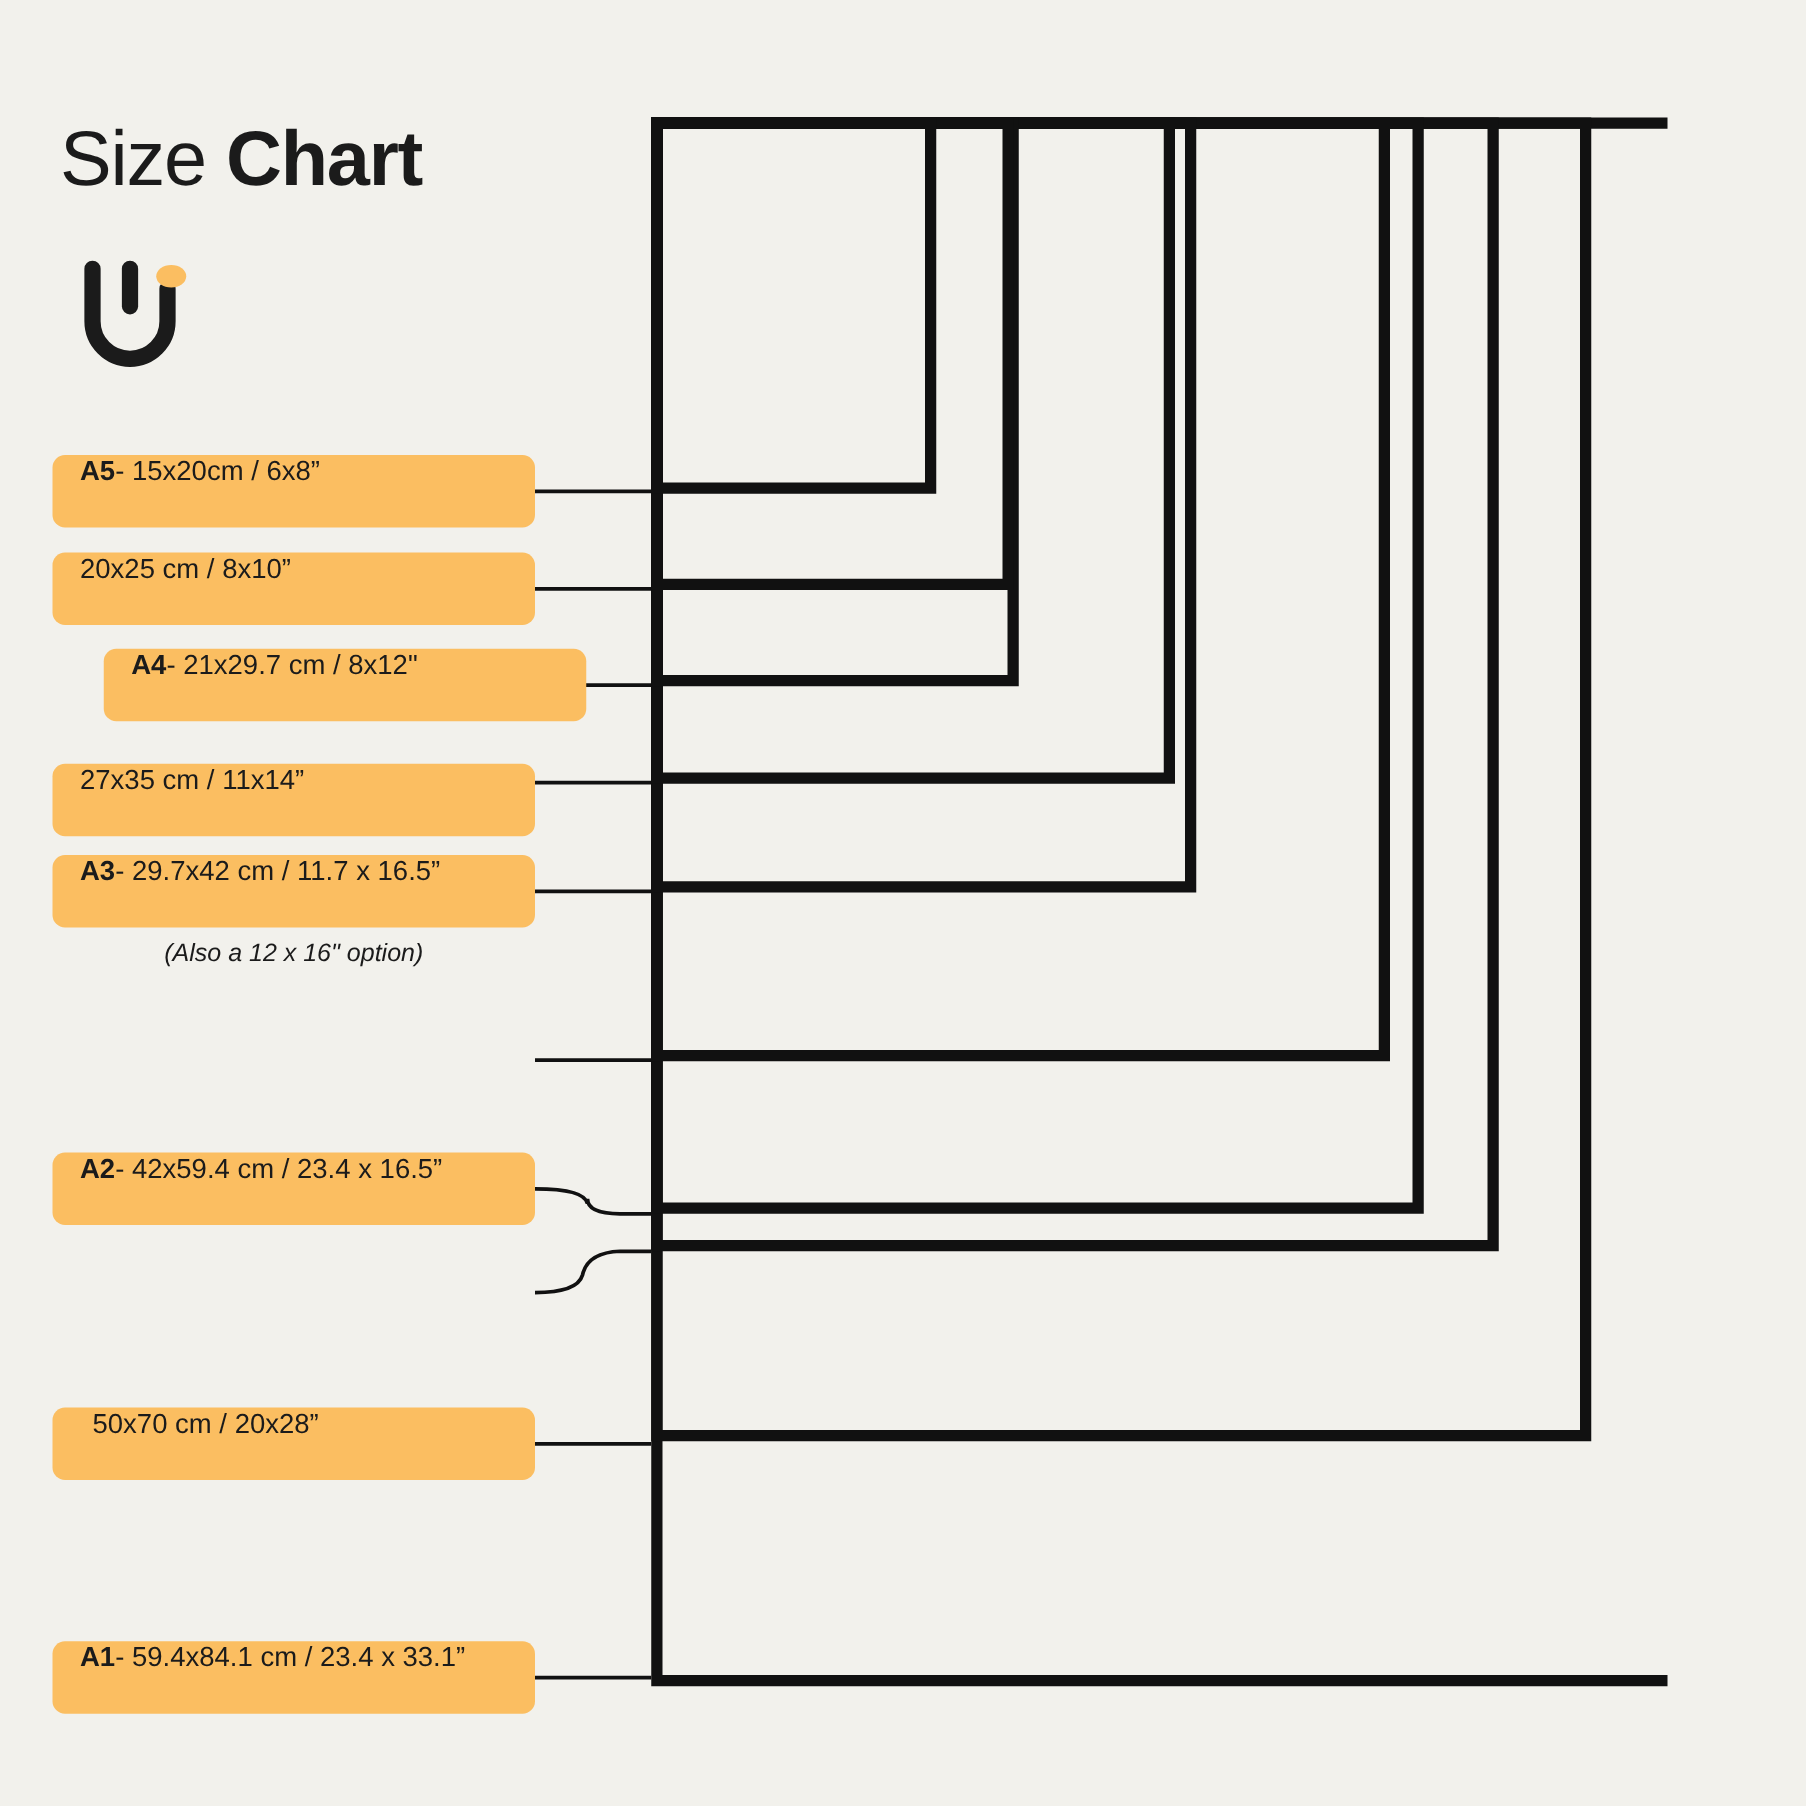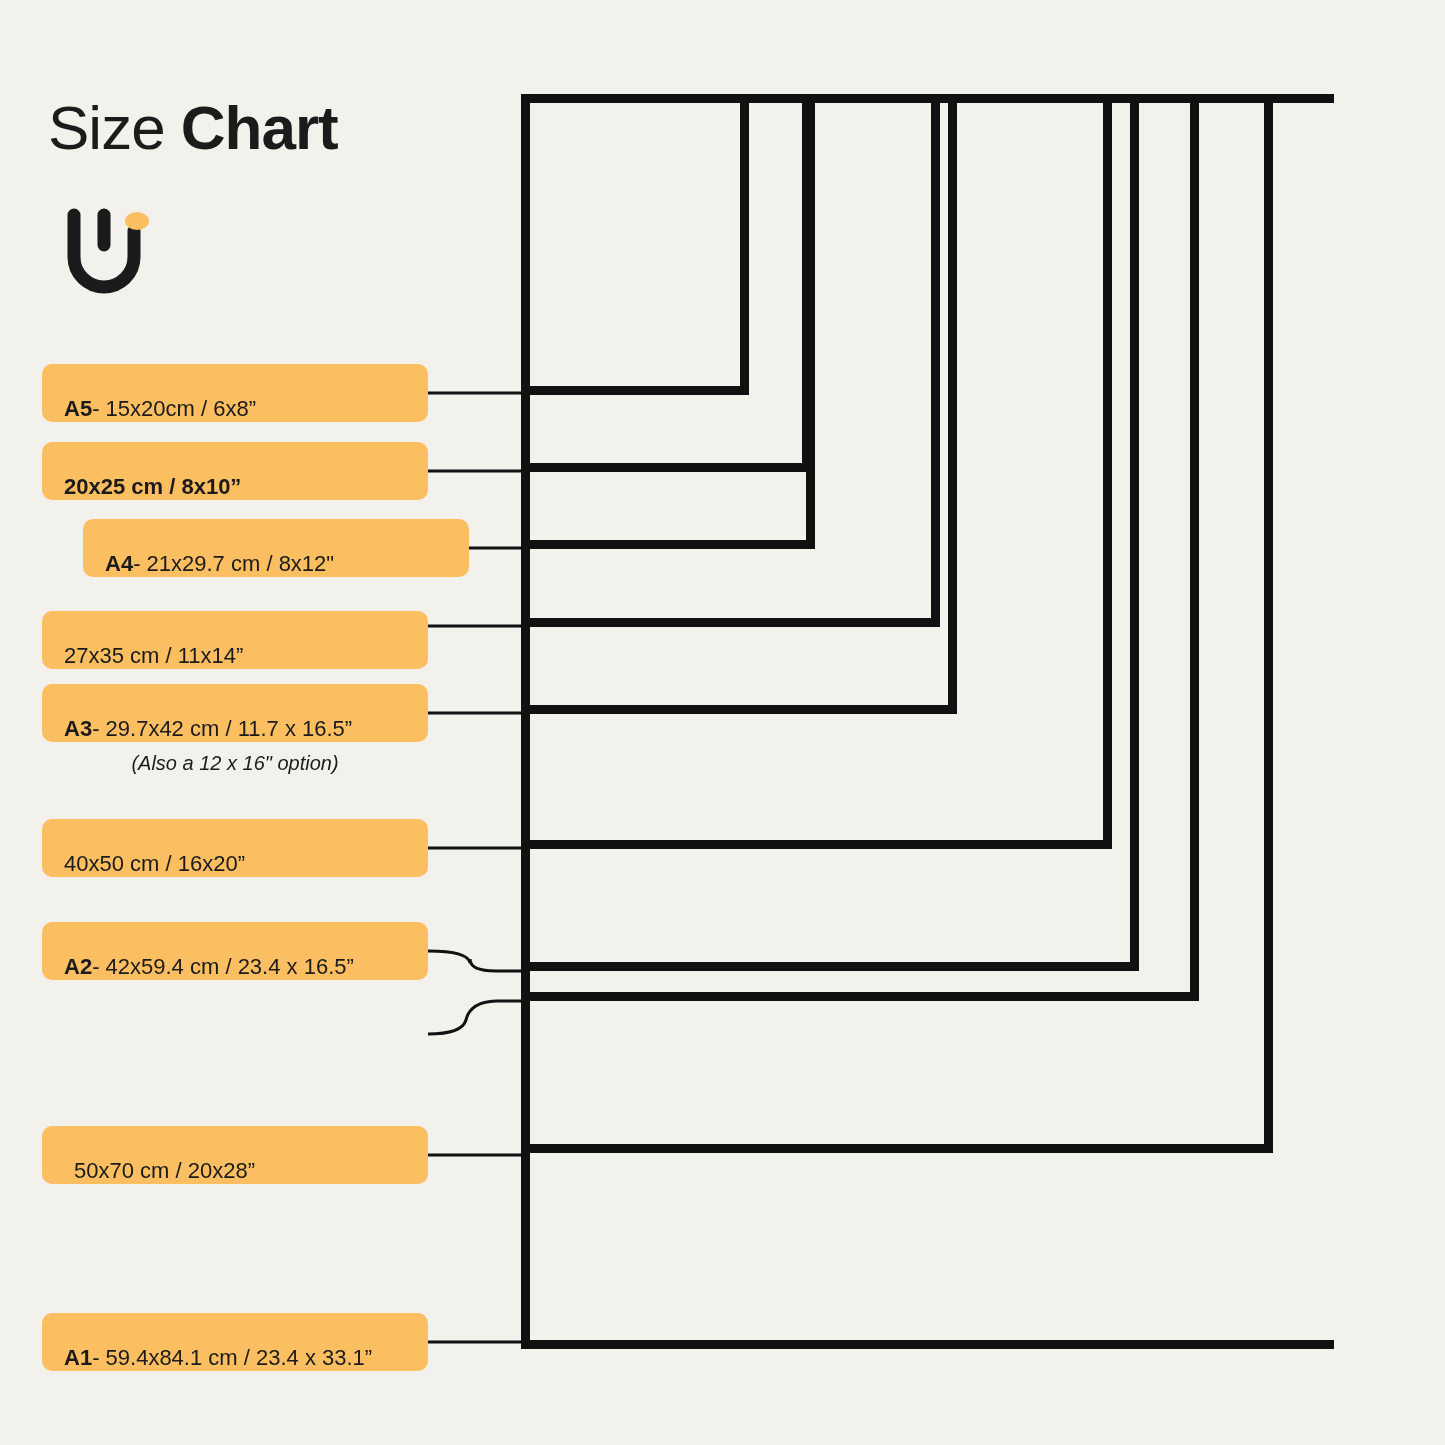--- a/index.html
+++ b/index.html
@@ -40,21 +40,21 @@
 
   
   .label {
     position: absolute;
     left: 42px;
     width: 386px;
     height: 58px;
     background: #fbbe61;
     border-radius: 10px;
     display: flex;
-    align-items: flex-end;
+    align-items: flex-start;
     box-sizing: border-box;
     padding-left: 22px;
     font-size: 22px;
     color: #1b1b1b;
     white-space: nowrap;
   }
   .label .code { font-weight: 700; }
 
   .subnote {
     position: absolute;
@@ -123,43 +123,40 @@
       <path d="M428 1155 L521 1155"></path>
       <path d="M428 1342 L521 1342"></path>
     </g>
   </svg>
 
   <div class="label" style="top:364px;">
     <span class="code">A5</span>
       <span> - 15x20cm / 6x8”</span>
   </div>
 
-  <div class="label" style="top:442px;font-weight:bold;">
+  <div class="label" style="top:442px;">
     <span>20x25 cm / 8x10”</span>
   </div>
 
   <div class="label" style="top:519px;margin-left:41px;">
     <span class="code">A4</span>
       <span> - 21x29.7 cm / 8x12"</span>
   </div>
 
   <div class="label" style="top:611px;">
     <span>27x35 cm / 11x14”</span>
   </div>
 
   <div class="label" style="top:684px;">
     <span class="code">A3</span>
       <span> - 29.7x42 cm / 11.7 x 16.5”</span>
   </div>
 
   <div class="subnote" style="top:752px;">(Also a 12 x 16" option)</div>
 
-  <div class="label" style="top:819px;">
-    <span>40x50 cm / 16x20”</span>
-  </div>
 
   <div class="label" style="top:922px;">
     <span class="code">A2</span>
       <span> - 42x59.4 cm / 23.4 x 16.5”</span>
   </div>
 
 
   <div class="label" style="top:1126px;padding-left:32px;">
     <span>50x70 cm / 20x28”</span>
   </div>

